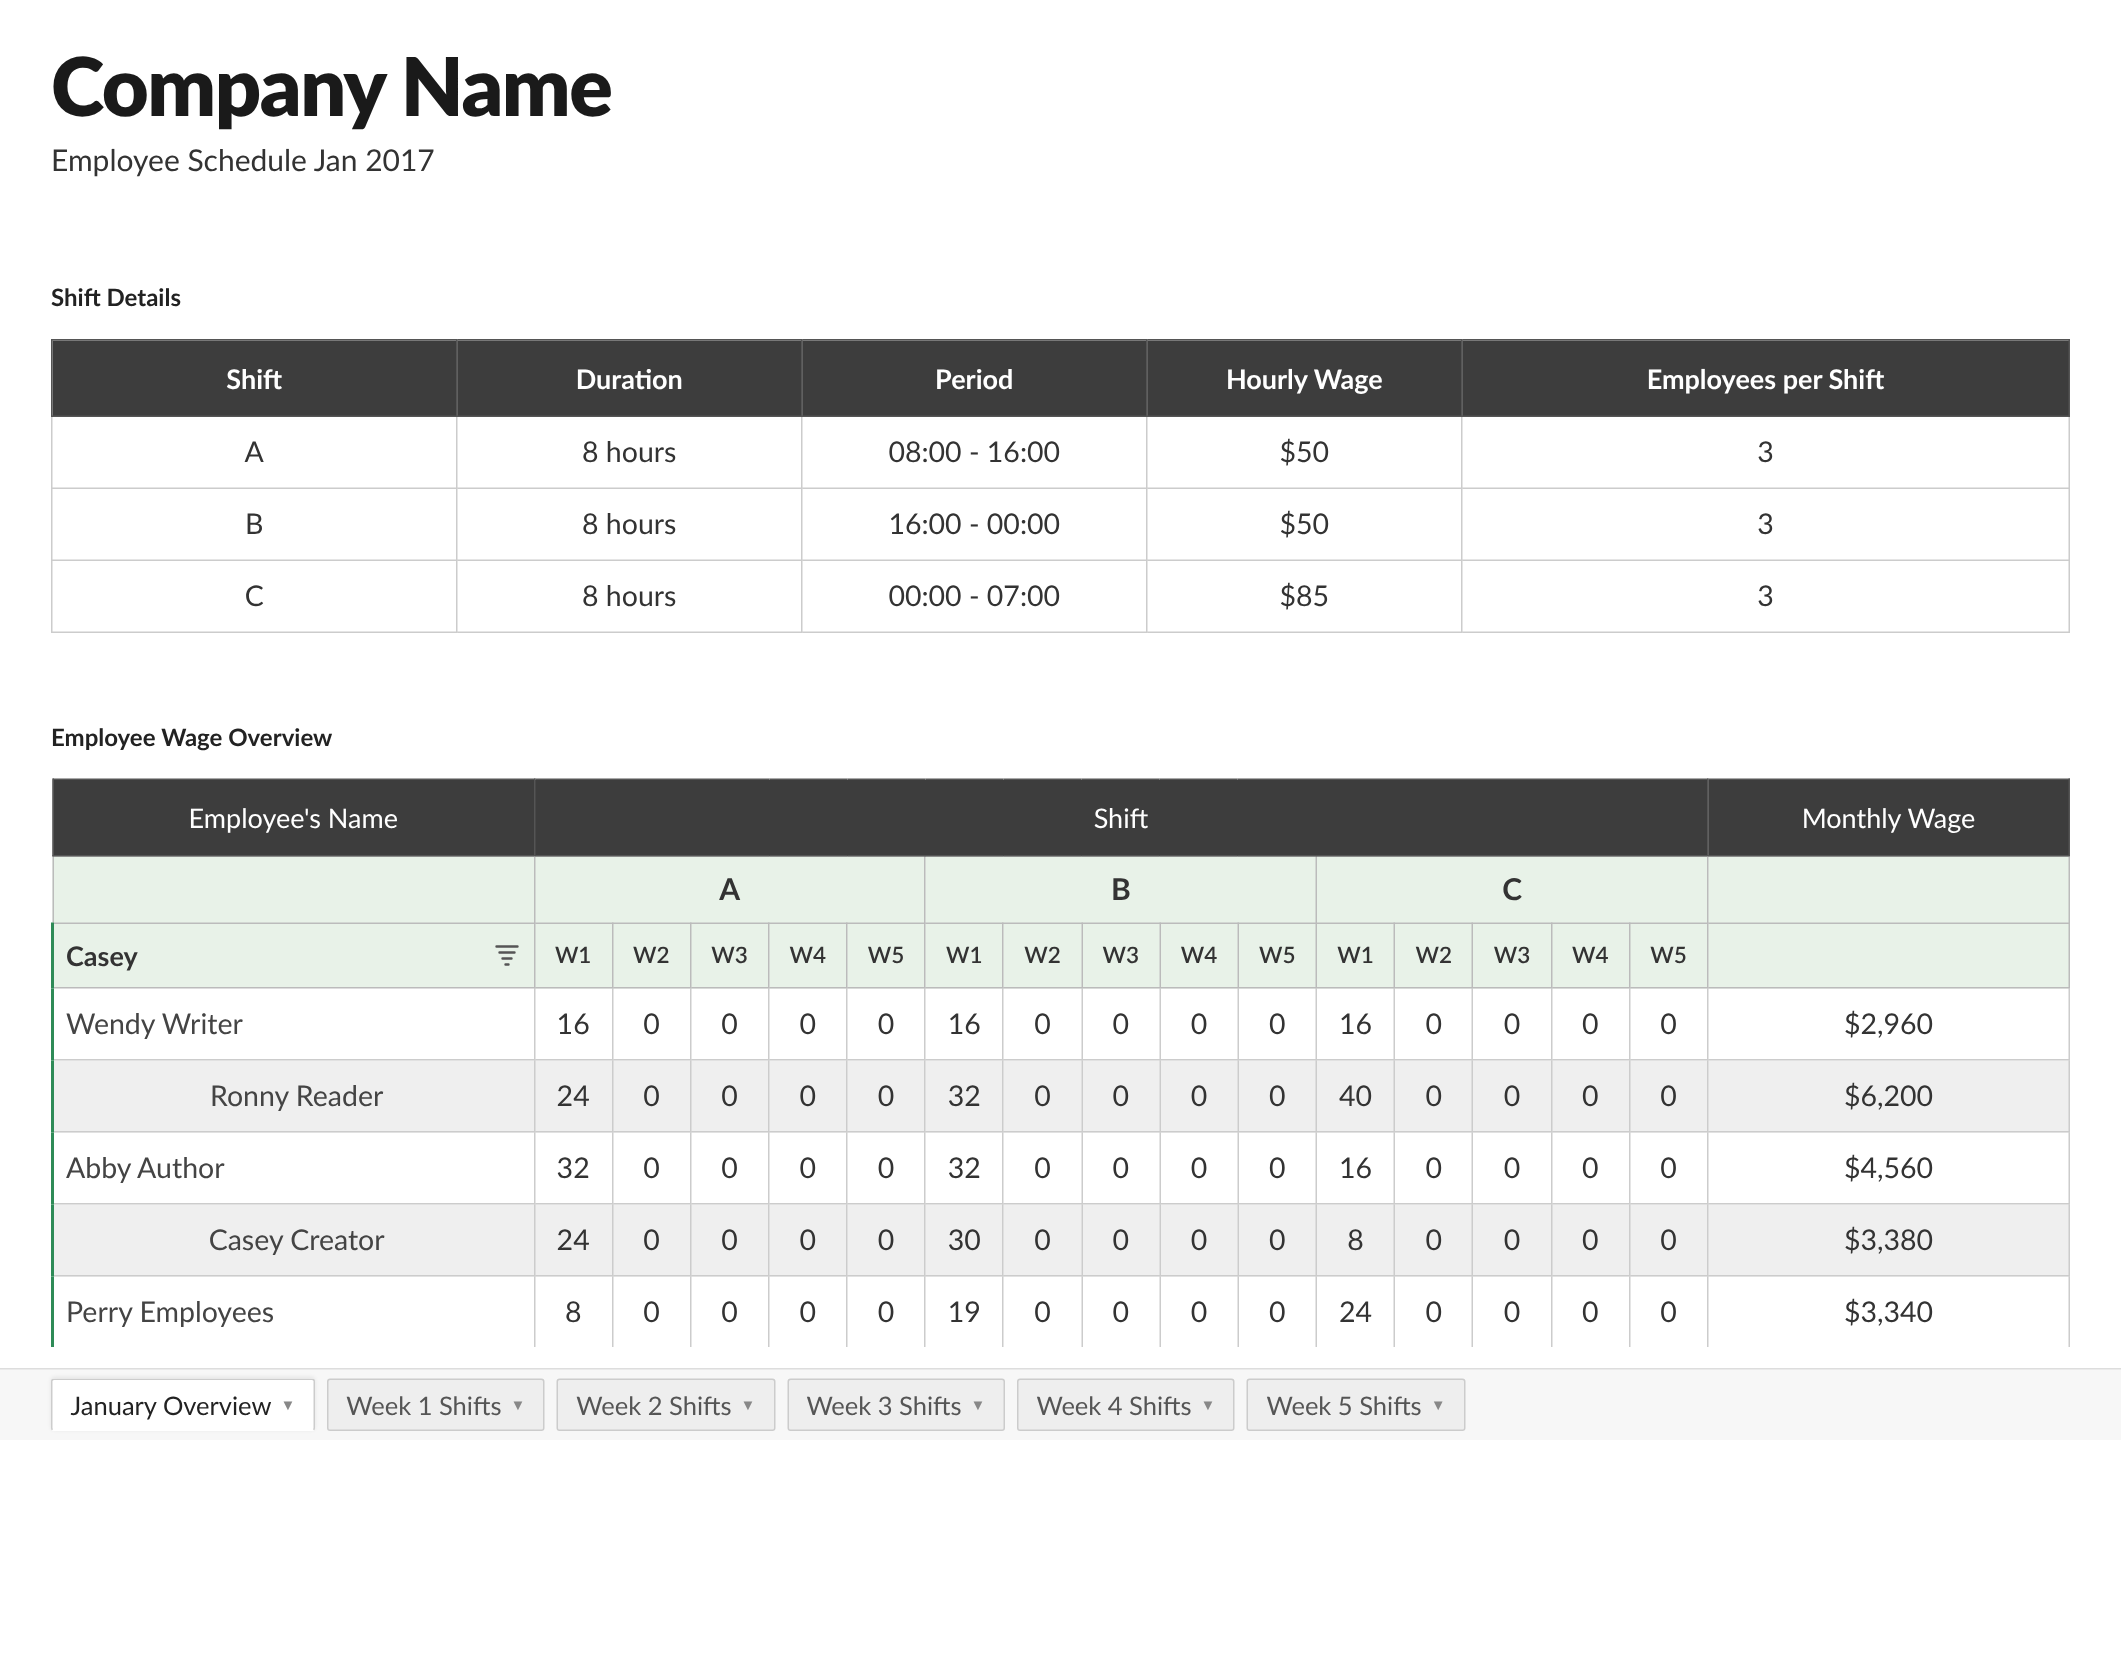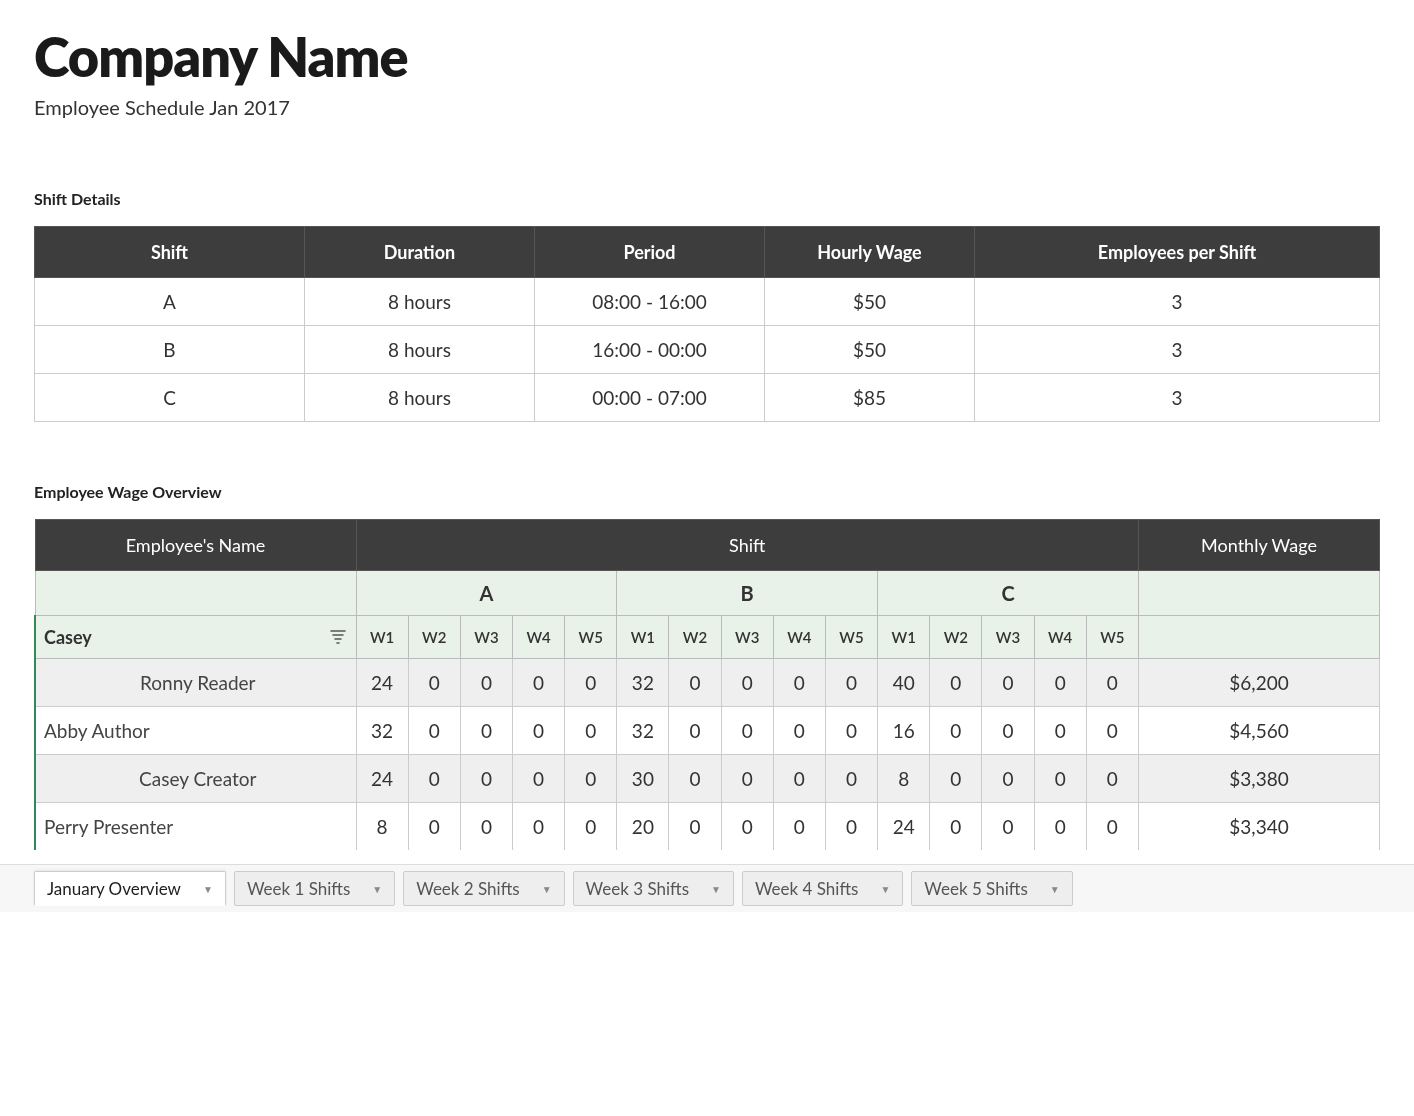--- a/index.html
+++ b/index.html
@@ -139,21 +139,21 @@
     border-top: 1px solid #ddd;
     background: #f7f7f7;
     padding: 6px 0 6px 34px;
     display: flex;
     gap: 8px;
     width: 100%;
   }
   .sheet-tab {
     display: inline-flex;
     align-items: center;
-    gap: 22px;
+    gap: 6px;
     padding: 6px 12px;
     font-size: 17px;
     color: #555;
     background: #eee;
     border: 1px solid #ccc;
     border-radius: 2px;
     cursor: pointer;
     white-space: nowrap;
   }
   .sheet-tab.active {
@@ -267,20 +267,39 @@
           <th>W5</th>
           <th>W1</th>
           <th>W2</th>
           <th>W3</th>
           <th>W4</th>
           <th>W5</th>
           <th></th>
         </tr>
     </thead>
     <tbody id="wage-rows">
+        <tr>
+          <td class="name-cell">Wendy Writer</td>
+          <td>16</td>
+          <td>0</td>
+          <td>0</td>
+          <td>0</td>
+          <td>0</td>
+          <td>16</td>
+          <td>0</td>
+          <td>0</td>
+          <td>0</td>
+          <td>0</td>
+          <td>16</td>
+          <td>0</td>
+          <td>0</td>
+          <td>0</td>
+          <td>0</td>
+          <td>$2,960</td>
+        </tr>
         <tr class="alt">
           <td class="name-cell">Ronny Reader</td>
           <td>24</td>
           <td>0</td>
           <td>0</td>
           <td>0</td>
           <td>0</td>
           <td>32</td>
           <td>0</td>
           <td>0</td>
@@ -325,27 +344,27 @@
           <td>0</td>
           <td>0</td>
           <td>8</td>
           <td>0</td>
           <td>0</td>
           <td>0</td>
           <td>0</td>
           <td>$3,380</td>
         </tr>
         <tr class="last">
-          <td class="name-cell">Perry Presenter</td>
+          <td class="name-cell">Perry Employees</td>
           <td>8</td>
           <td>0</td>
           <td>0</td>
           <td>0</td>
           <td>0</td>
-          <td>20</td>
+          <td>19</td>
           <td>0</td>
           <td>0</td>
           <td>0</td>
           <td>0</td>
           <td>24</td>
           <td>0</td>
           <td>0</td>
           <td>0</td>
           <td>0</td>
           <td>$3,340</td>

